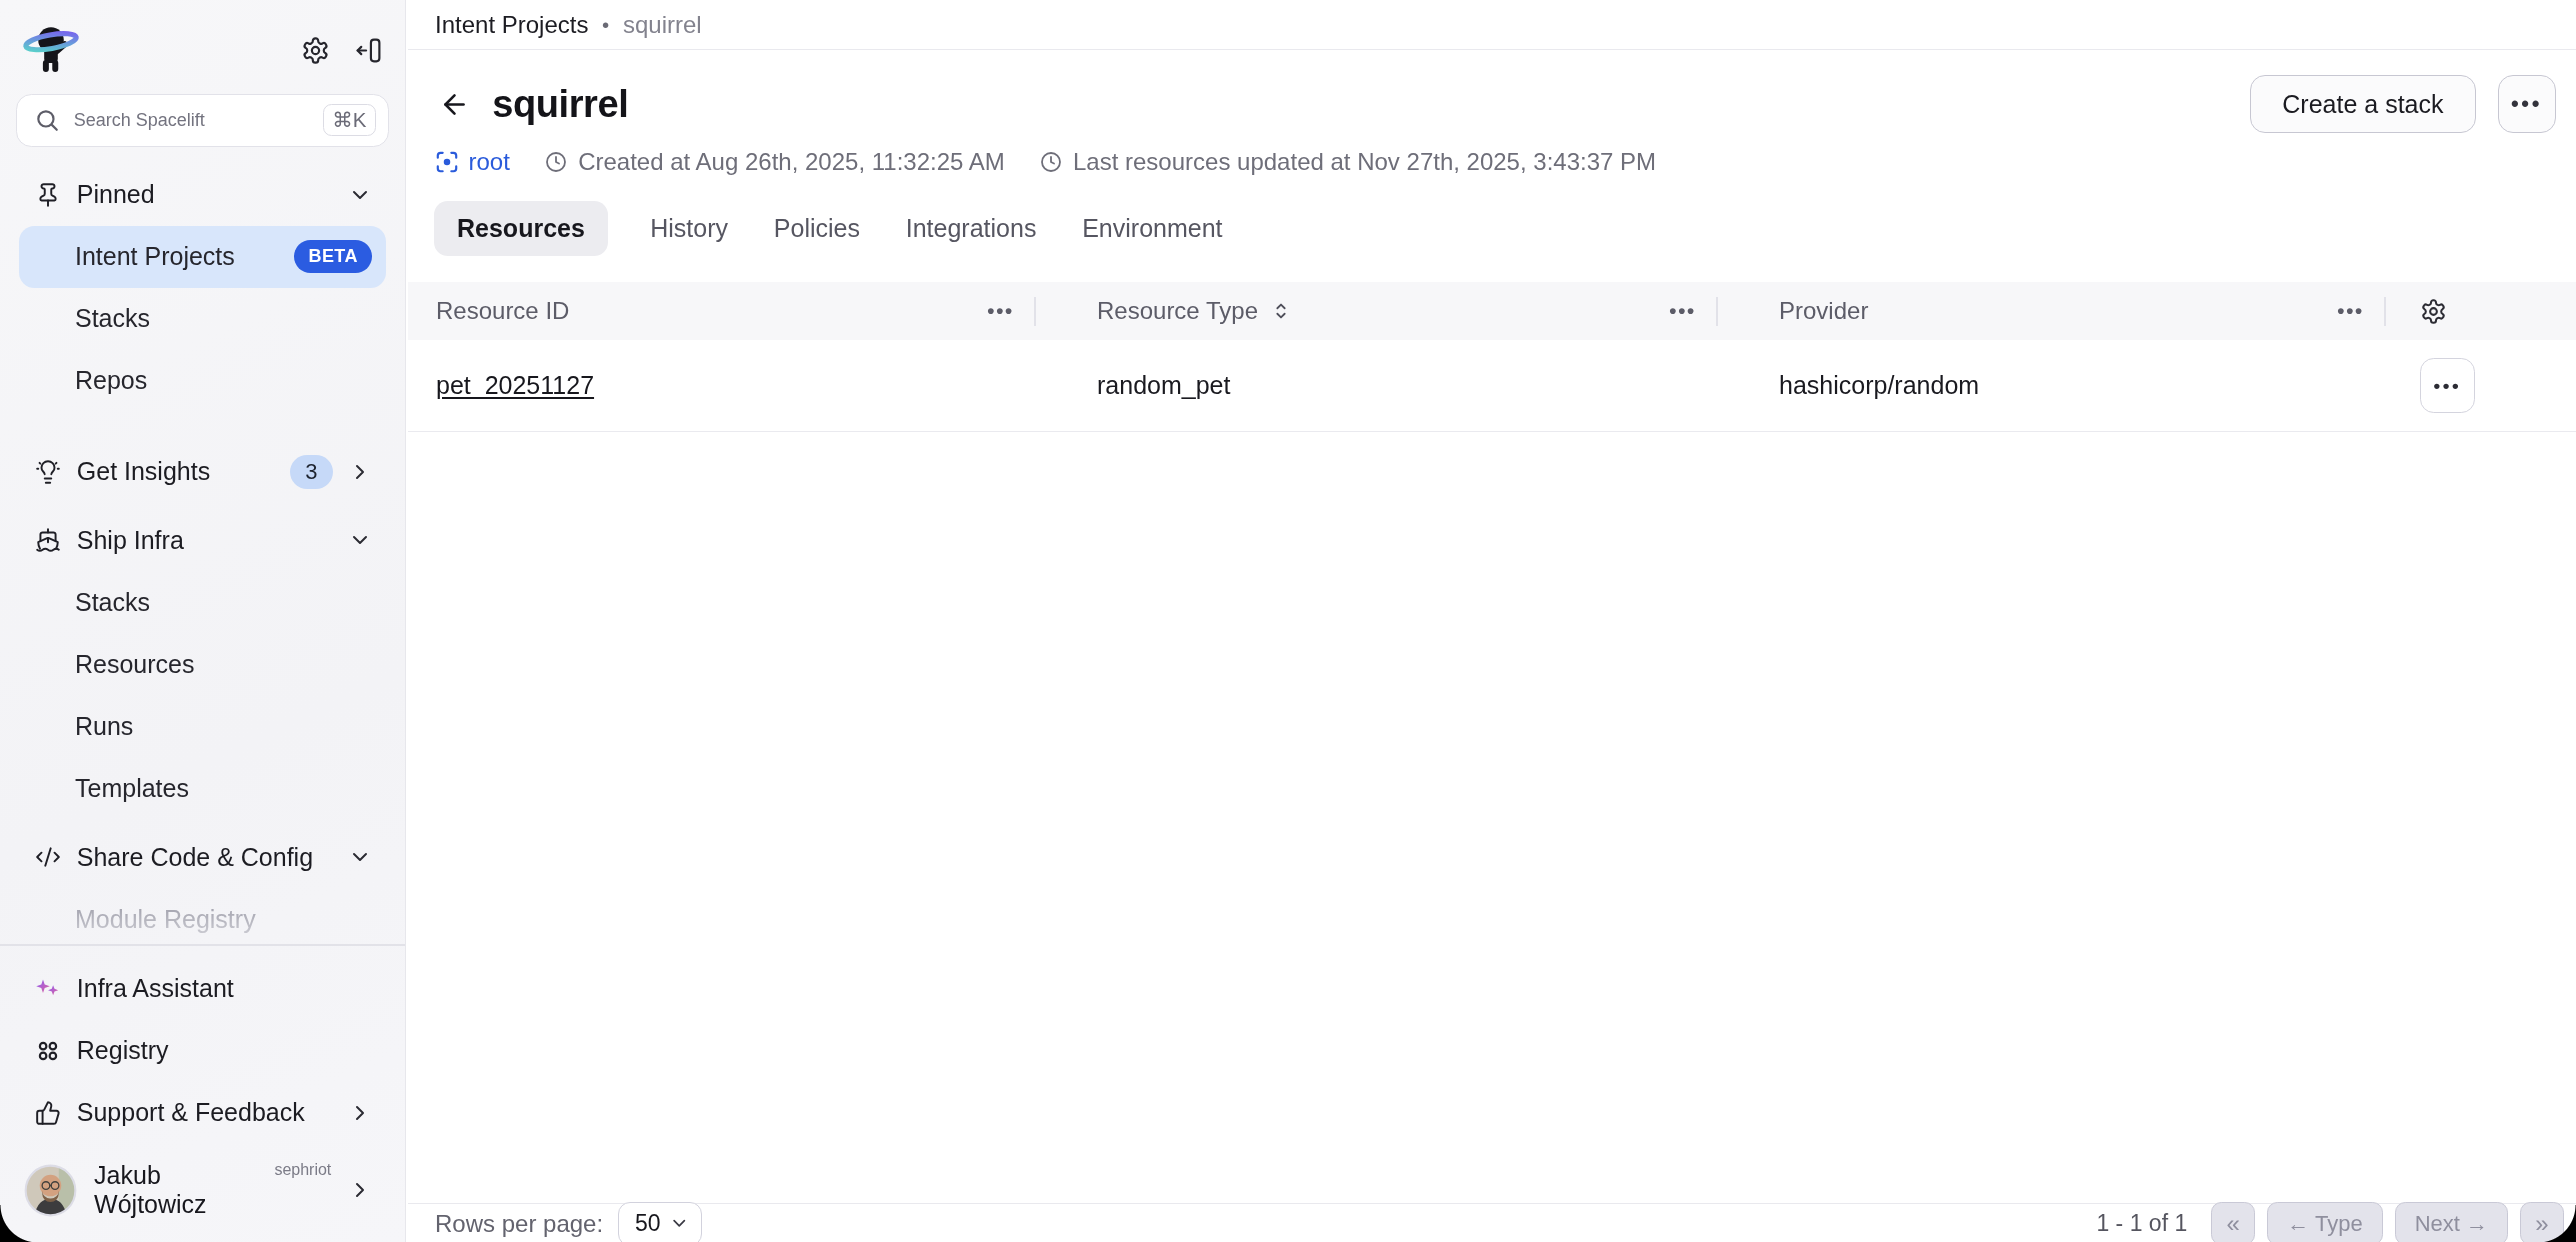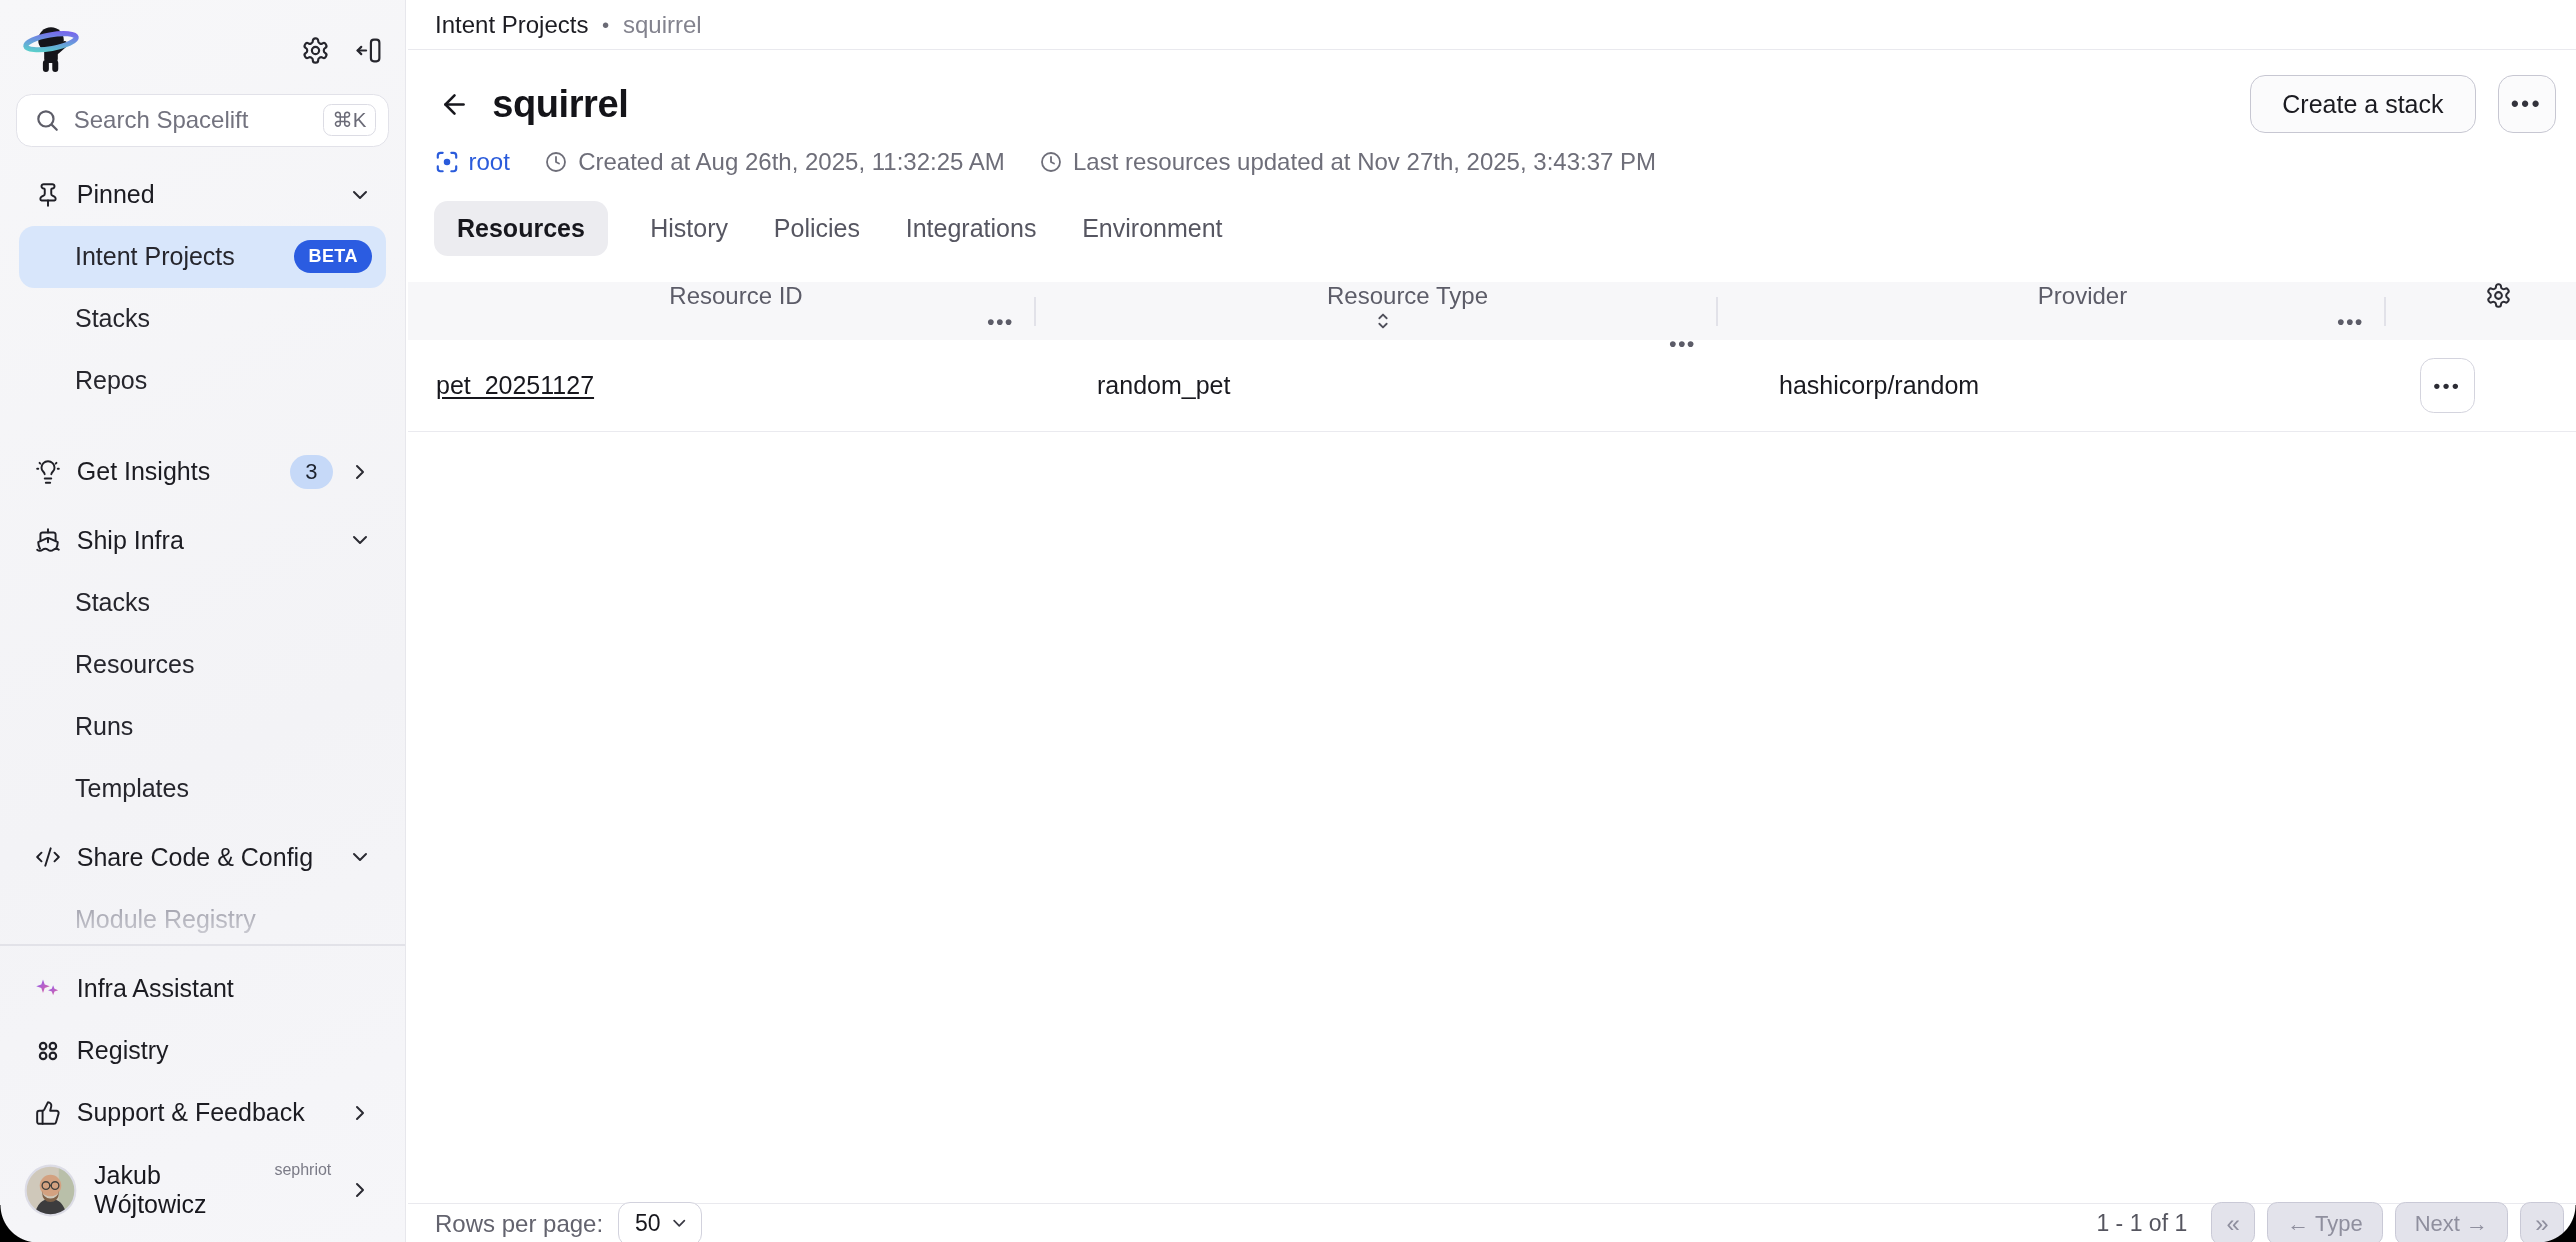--- a/index.html
+++ b/index.html
@@ -15,21 +15,21 @@
     display:flex; flex-direction:column;
   }
   .sb-top { display:flex; align-items:flex-start; justify-content:space-between; padding:22px 22px 0 22px; height:85px; }
   .sb-top-icons { display:flex; gap:24px; margin-top:13.7px; color:#26262d; }
   .icon-btn { background:none; border:none; cursor:pointer; color:#26262d; display:flex; align-items:center; }
   .search {
     margin:8.5px 16px 0 16px; height:53px; background:#fff;
     border:1.7px solid #e2e2e9; border-radius:15.4px;
     display:flex; align-items:center; padding:0 12px 0 17px; gap:13.7px;
   }
-  .search input { flex:1; border:none; outline:none; font-size:24px; color:#1b1b21; background:transparent; font-family:inherit; min-width:0;}
+  .search input { flex:1; border:none; outline:none; font-size:18px; color:#1b1b21; background:transparent; font-family:inherit; min-width:0;}
   .search input::placeholder { color:#73737f; }
   .kbd { border:1.7px solid #dcdce4; border-radius:8.5px; padding:3.4px 8.5px; font-size:20.5px; color:#6b6b77; }
 
   nav.sb-nav { flex:1; padding:17px 19px 0 19px; overflow:hidden; }
   .nav-row { height:62px; display:flex; align-items:center; gap:15.4px; padding:0 13.7px 0 15.4px; border-radius:15.4px; cursor:pointer; }
   .nav-row .ico { width:27px; display:flex; justify-content:center; color:#1f1f26; flex:none; }
   .nav-row .lbl { font-size:25px; color:#1c1c22; white-space:nowrap; }
   .nav-row .spacer { flex:1; }
   .nav-sub { padding-left:56px; }
   .nav-sub .lbl { color:#26262d; }
@@ -68,21 +68,21 @@
   .meta-item { display:flex; align-items:center; gap:10.3px; font-size:24px; color:#6e6e79; }
   .space-link { color:#2a5bdb; font-weight:500; cursor:pointer; display:flex; align-items:center; gap:8.5px; font-size:24px; }
 
   .tabs { display:flex; align-items:center; gap:39px; margin-top:24px; height:55px; }
   .tab { font-size:25px; color:#565661; cursor:pointer; padding:0 3.4px; background:none; border:none; font-family:inherit; }
   .tab.active { background:#ececf0; color:#17171d; font-weight:700; padding:13px 23px; border-radius:13.7px; }
 
   
   .table { margin-top:26px; }
   .thead { display:grid; grid-template-columns:628px 682px 668px 1fr; background:#f7f7f9; height:58px; }
-  .th { display:flex; align-items:center; position:relative; font-size:24px; font-weight:500; color:#5c5c68;flex-direction:column; }
+  .th { display:flex; align-items:center; position:relative; font-size:24px; font-weight:500; color:#5c5c68; }
   .th-label { white-space:nowrap; }
   .th .pad1 { padding-left:28px; } 
   .col-pad { padding-left:61px; }
   .th-dots { margin-left:auto; margin-right:22px; background:none; border:none; cursor:pointer; color:#5c5c68; letter-spacing:1.7px; font-size:20.5px; font-weight:bold; font-family:inherit; }
   .vdiv { position:absolute; right:0; top:14.5px; width:1.7px; height:29px; background:#e2e2e9; }
   .sort-ico { margin-left:12px; display:flex; color:#4f4f5a; }
   .gear-th { background:none; border:none; cursor:pointer; color:#2c2c34; display:flex; margin-left:34px; }
 
   .trow { display:grid; grid-template-columns:628px 682px 668px 1fr; height:92px; border-bottom:1.7px solid #eaeaef; align-items:center; }
   .td { font-size:25px; color:#1a1a20; }

